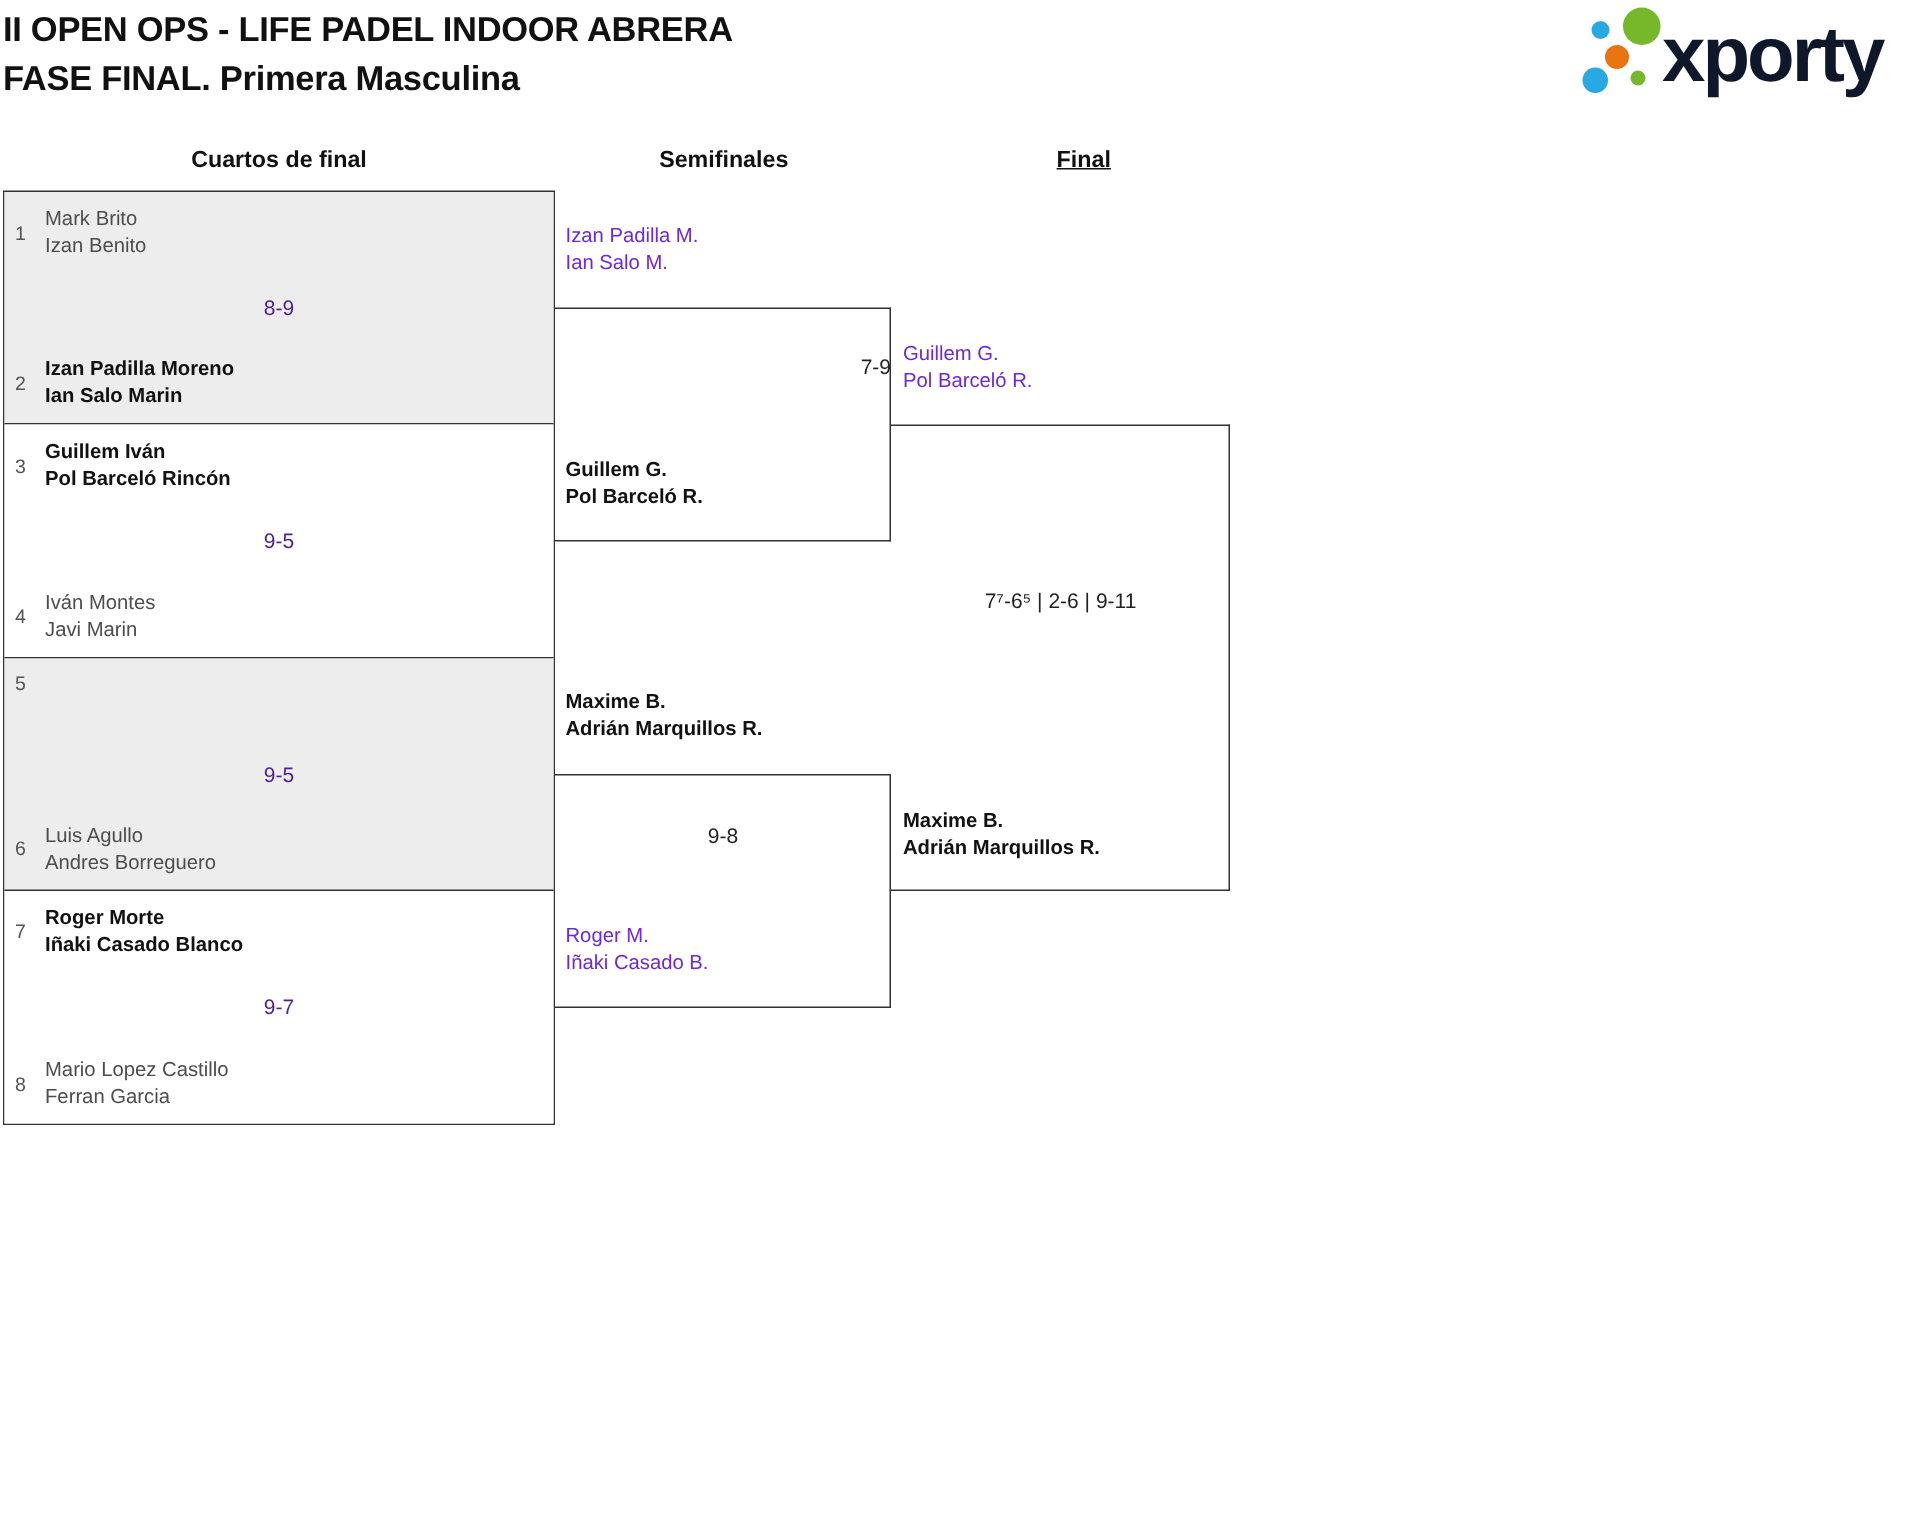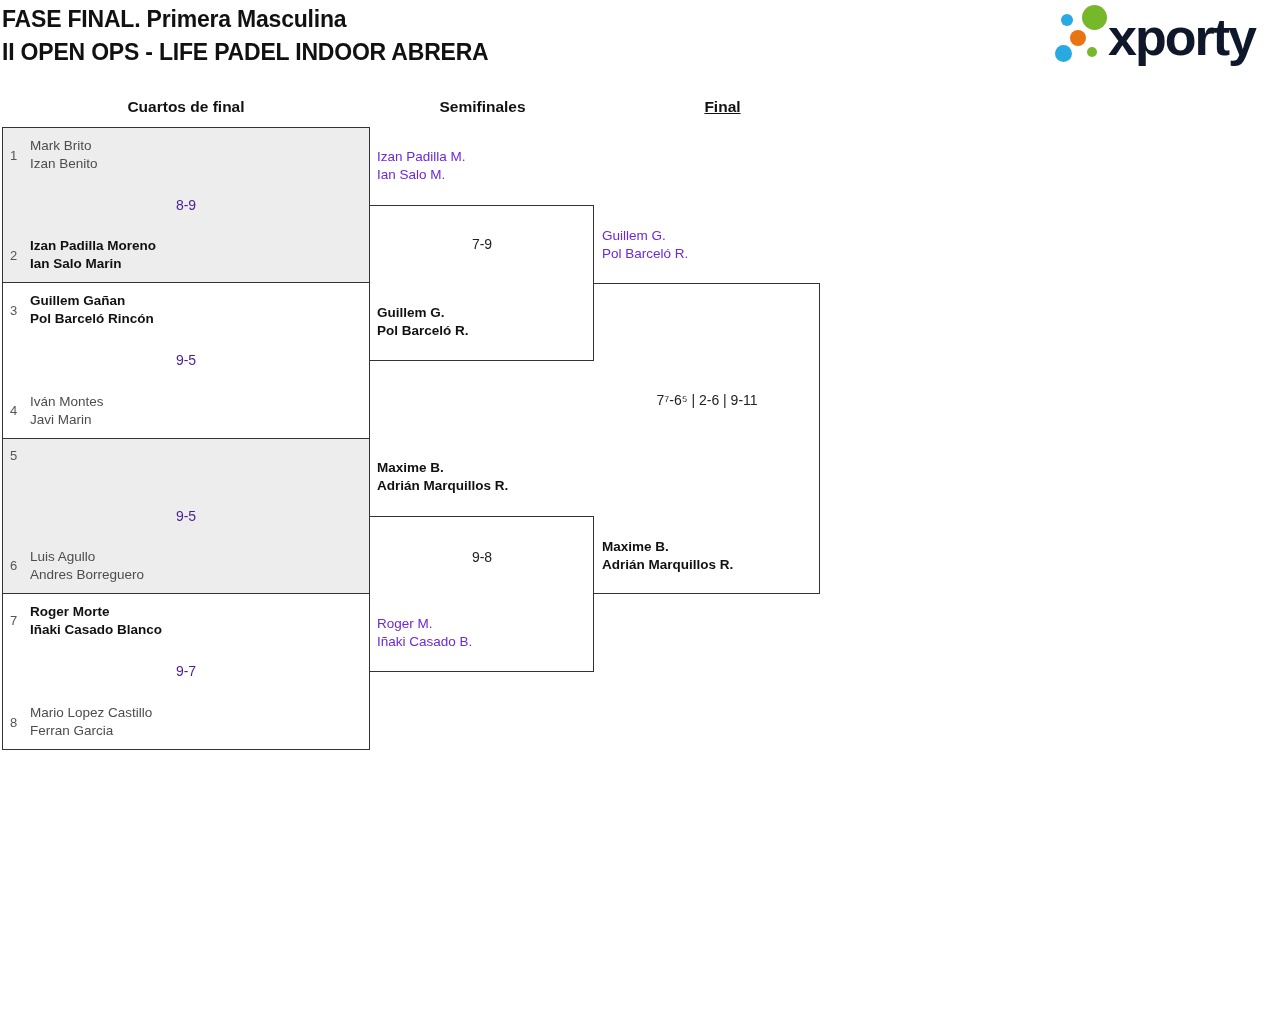--- a/index.html
+++ b/index.html
@@ -50,32 +50,32 @@
   .float-label{position:absolute;font-size:13.5px;line-height:18px;color:#6d28d9;}
   .float-label.winner{color:#111;font-weight:700;}
   .lbl-sf1-top{left:377px;top:148px;}
   .lbl-sf1-bottom{left:377px;top:304px;}
   .lbl-sf2-top{left:377px;top:459px;}
   .lbl-sf2-bottom{left:377px;top:615px;}
   .lbl-final-top{left:602px;top:227px;}
   .lbl-final-bottom{left:602px;top:538px;}
   
   .round-score{position:absolute;text-align:center;font-size:14px;color:#222;line-height:18px;}
-  .score-sf1{left:370px;top:235px;width:224px;}
+  .score-sf1{left:370px;top:235px;width:224px;text-align:right;}
   .score-sf2{left:370px;top:548px;width:224px;}
   .score-final{left:594px;top:391px;width:226px;}
 </style>
 </head>
 <body>
 
 <div class="page">
 
   <div class="title">
+    <div>II OPEN OPS - LIFE PADEL INDOOR ABRERA</div>
     <div>FASE FINAL. Primera Masculina</div>
-    <div>II OPEN OPS - LIFE PADEL INDOOR ABRERA</div>
   </div>
 
   <div class="logo">
     <span class="dot dot-blue-small" style="background: rgb(41, 169, 225);"></span>
     <span class="dot dot-green-big" style="background: rgb(118, 184, 42);"></span>
     <span class="dot dot-orange" style="background: rgb(232, 117, 17);"></span>
     <span class="dot dot-green-small" style="background: rgb(118, 184, 42);"></span>
     <span class="dot dot-blue-big" style="background: rgb(41, 169, 225);"></span>
     <div class="logo-text" style="color: #0f172a;">xporty</div>
   </div>
@@ -101,21 +101,21 @@
           <div>Izan Padilla Moreno</div>
           <div>Ian Salo Marin</div>
         </div>
       </div>
     </div>
 
     <div class="qf-match">
       <div class="team-row top">
         <span class="seed">3</span>
         <div class="names winner">
-          <div>Guillem Gañan</div>
+          <div>Guillem Iván</div>
           <div>Pol Barceló Rincón</div>
         </div>
       </div>
       <div class="qf-score">9-5</div>
       <div class="team-row bottom">
         <span class="seed">4</span>
         <div class="names">
           <div>Iván Montes</div>
           <div>Javi Marin</div>
         </div>

